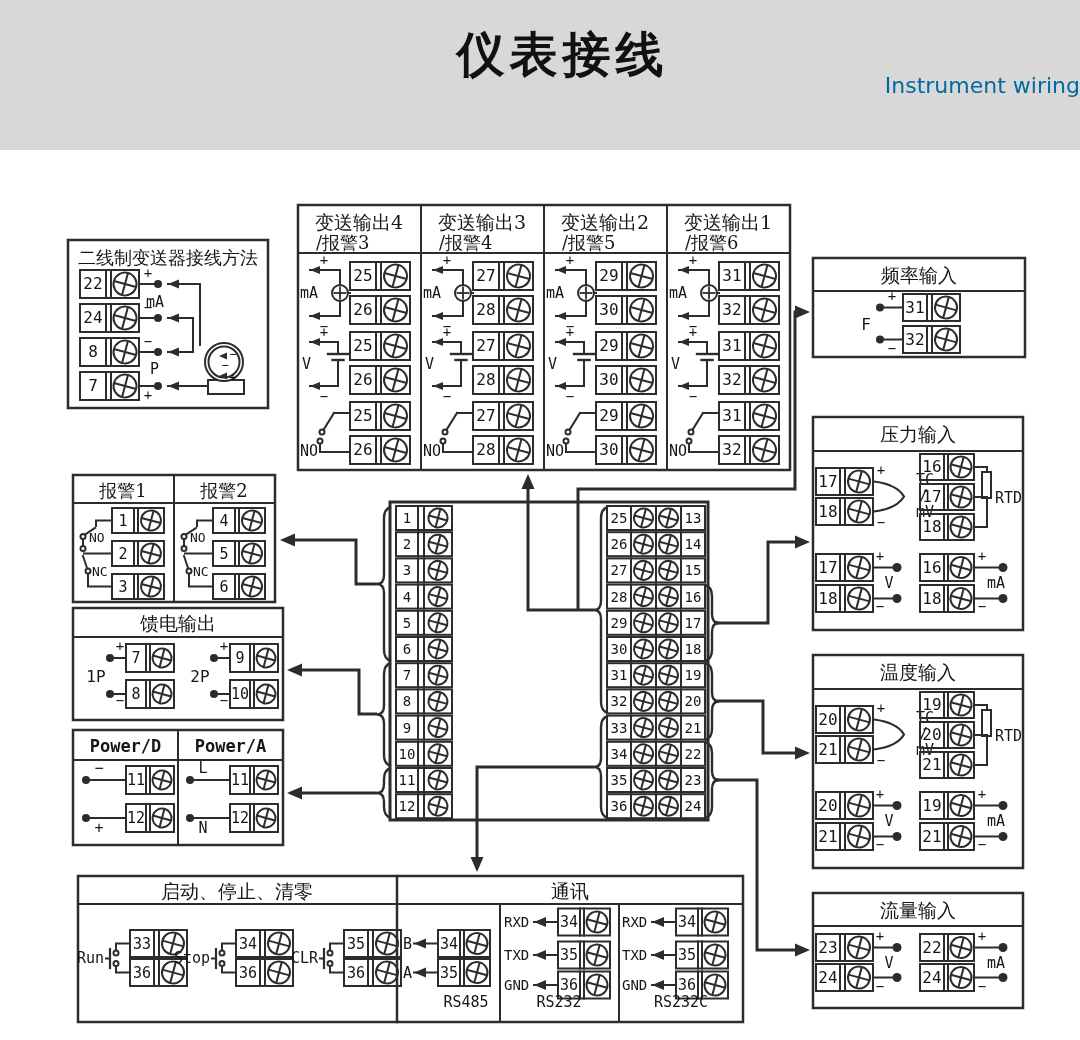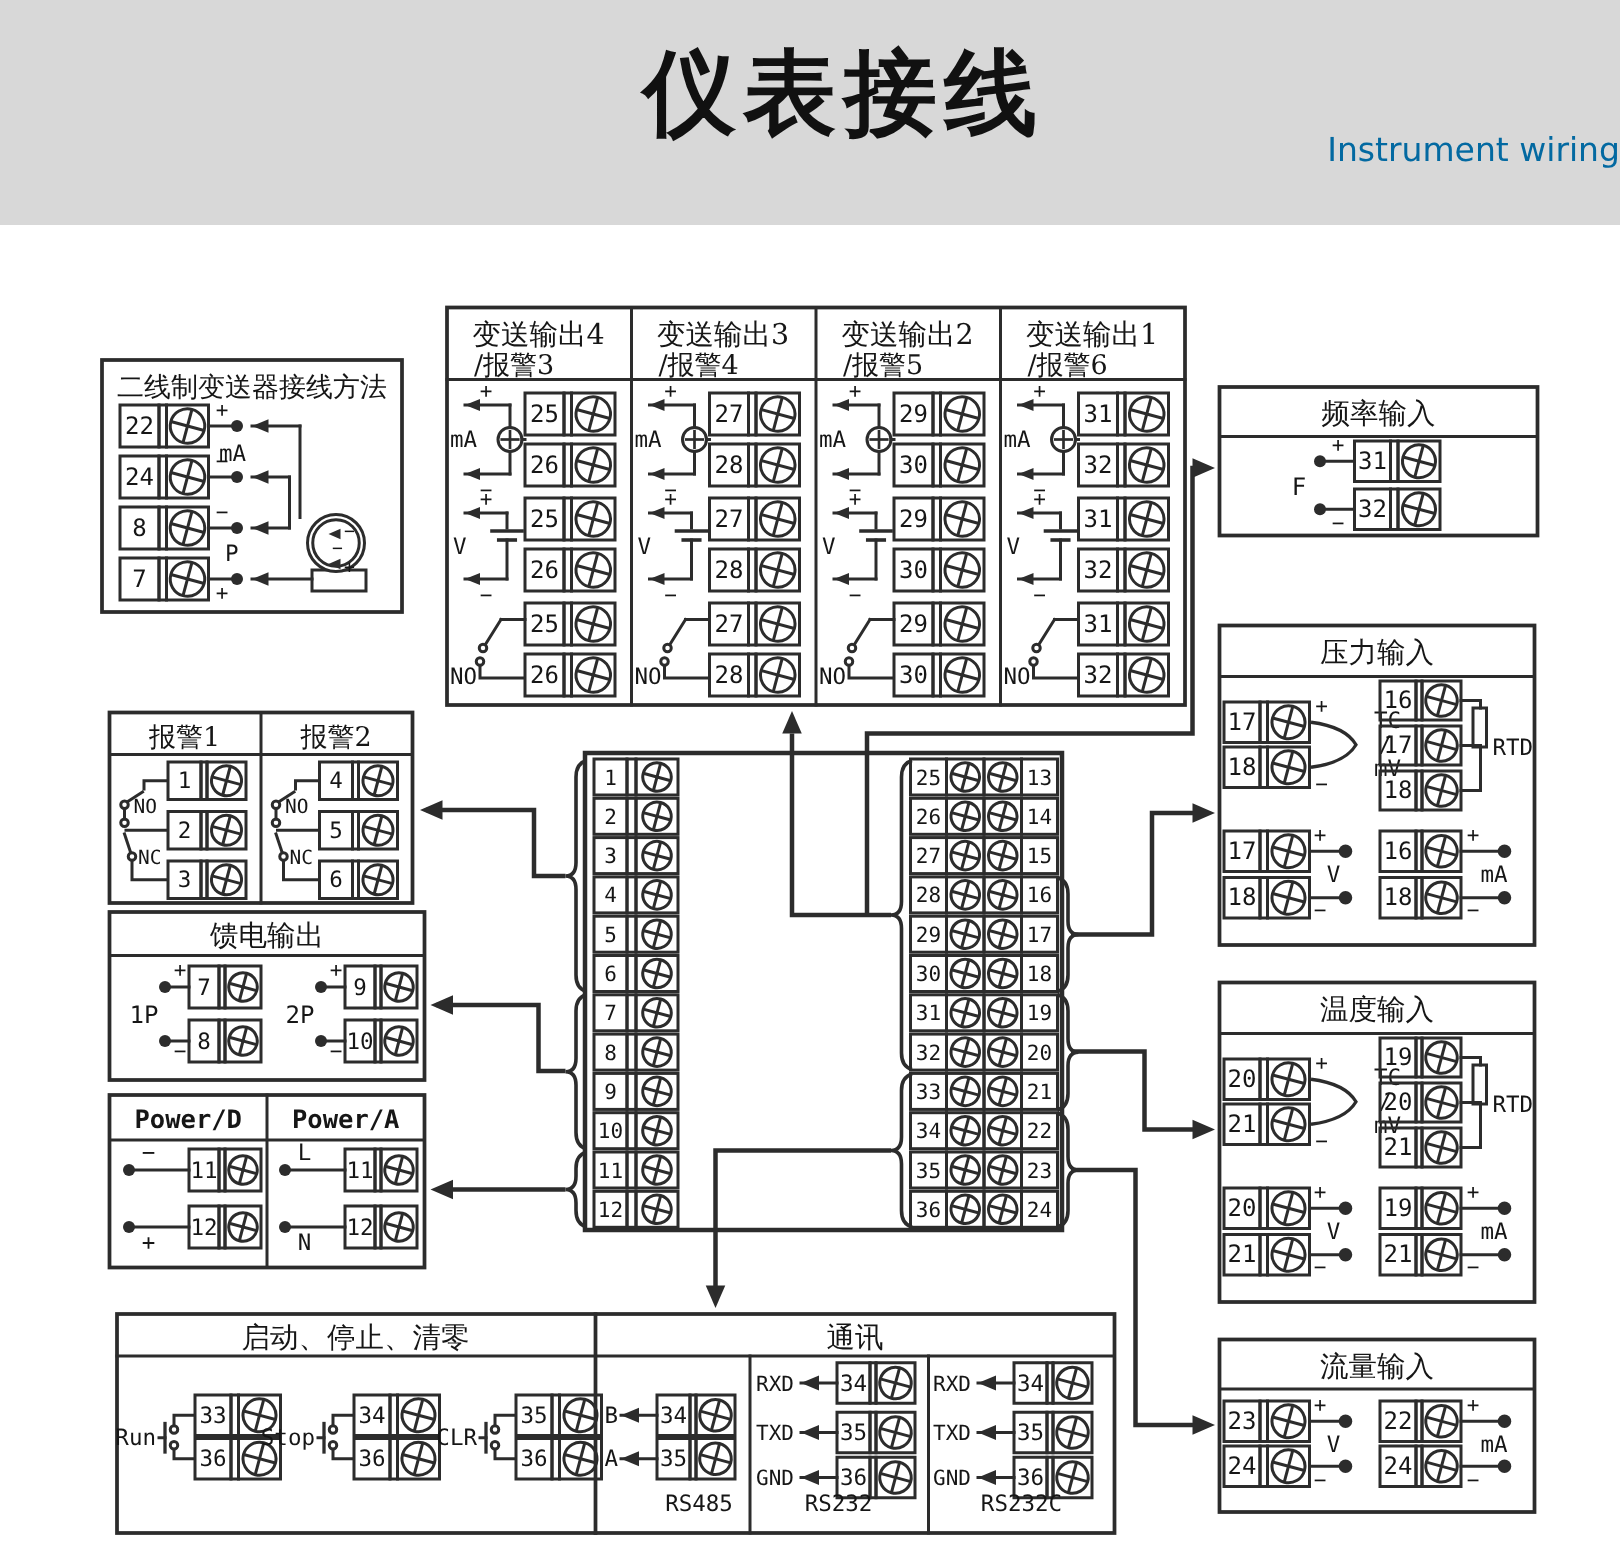--- a/index.html
+++ b/index.html
@@ -1,19 +1,19 @@
 <!DOCTYPE html>
 <html><head>
 <meta charset="utf-8">
 <style>
   html,body{margin:0;padding:0;background:#fff;}
   #canvas{position:relative;width:1080px;height:1040px;background:#fff;overflow:hidden;
           font-family:"DejaVu Sans",sans-serif;}
   .hdr{position:absolute;left:0;top:0;width:1080px;height:150px;background:#d8d8d8;}
-  .hdr-title{margin-top:28px;text-align:center;font-size:62px;font-weight:700;color:#111;
+  .hdr-title{margin-top:28px;text-align:center;font-size:48px;font-weight:700;color:#111;
              letter-spacing:5px;font-family:"DejaVu Sans",sans-serif;line-height:1.1;padding-left:45px;}
   .hdr-sub{margin-top:-8px;text-align:right;font-size:22px;color:#0369a1;
            font-family:"DejaVu Sans",sans-serif;}
   #diagram{position:absolute;left:0;top:0;}
 </style>
 </head>
 <body>
 
 <div id="canvas">
   <div class="hdr">

